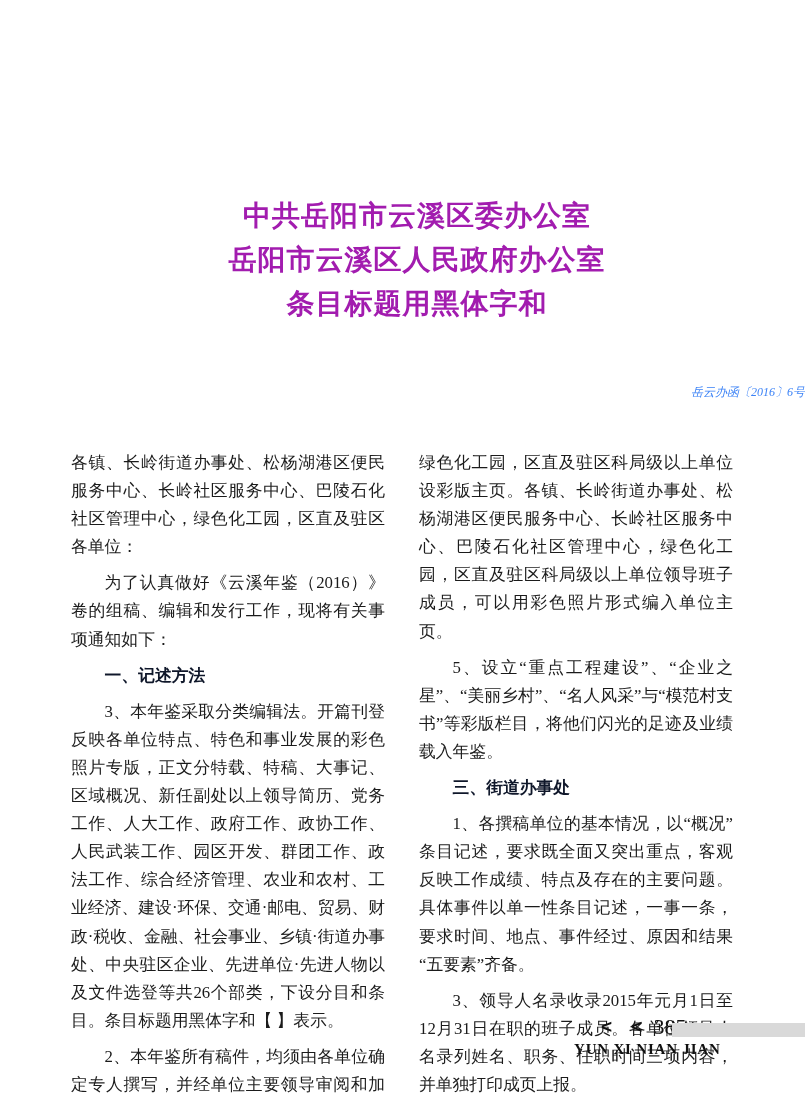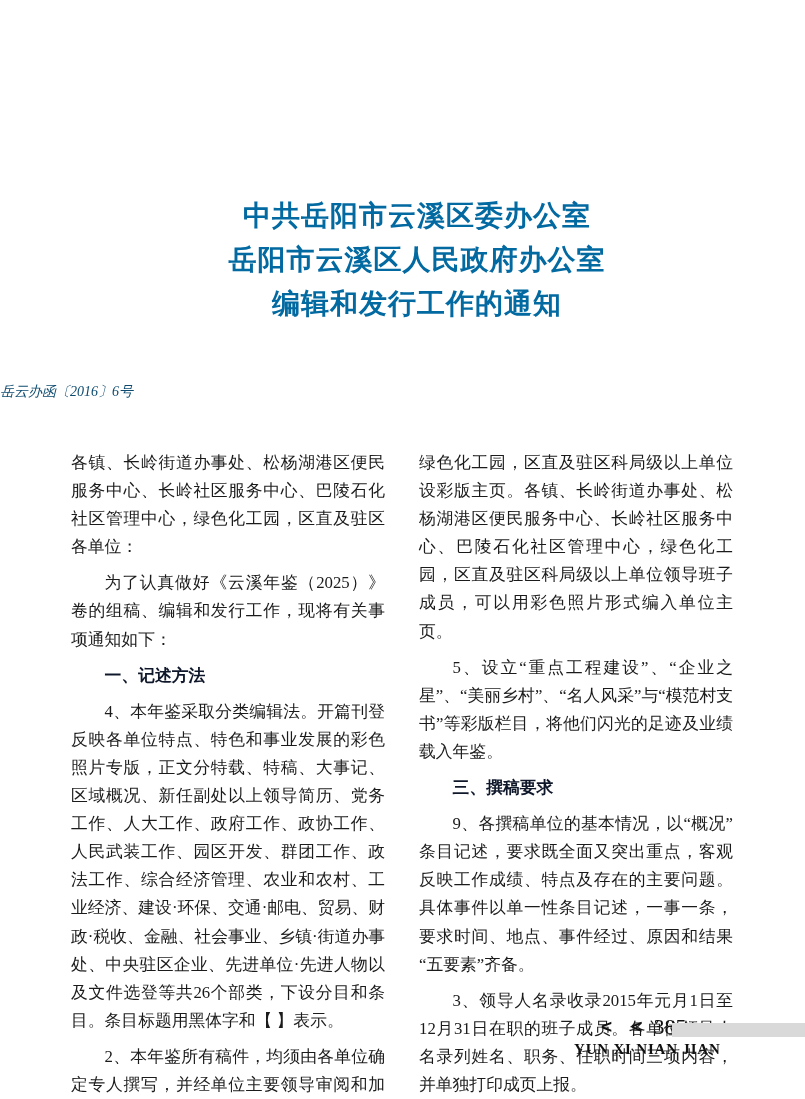--- a/index.html
+++ b/index.html
@@ -23,35 +23,35 @@
     left: 0;
     right: 0;
     text-align: center;
   }
   .title-line {
     font-family: "Liberation Sans", "DejaVu Sans", sans-serif;
     font-weight: 700;
     font-size: 28px;
     line-height: 44px;
     letter-spacing: 1px;
-    color: #0369a1;
+    color: #a21caf;
     padding-left: 29px;
   }
   
   .doc-number {
     position: absolute;
     top: 380px;
     left: 0;
     right: 0;
-    text-align: left;
+    text-align: right;
     font-family: "Liberation Serif", "DejaVu Serif", serif;
     font-style: italic;
-    font-size: 14px;
+    font-size: 12px;
     line-height: 24px;
-    color: #0c4a6e;
+    color: #3b82f6;
   }
   
   .columns {
     position: absolute;
     top: 441px;
     left: 63px;
     width: 679px;
     display: flex;
     gap: 18px;
   }
@@ -124,40 +124,40 @@
   }
 </style>
 </head>
 <body>
 
 <div class="page">
 
   <div class="title-block">
     <div class="title-line">中共岳阳市云溪区委办公室</div>
     <div class="title-line">岳阳市云溪区人民政府办公室</div>
-    <div class="title-line">编辑和发行工作的通知</div>
+    <div class="title-line">条目标题用黑体字和</div>
   </div>
 
   <div class="doc-number">岳云办函〔2016〕6号</div>
 
   <div class="columns">
     <div class="col">
       <p class="para">各镇、长岭街道办事处、松杨湖港区便民服务中心、长岭社区服务中心、巴陵石化社区管理中心，绿色化工园，区直及驻区各单位：</p>
-      <p class="para indent">为了认真做好《云溪年鉴（2025）》卷的组稿、编辑和发行工作，现将有关事项通知如下：</p>
+      <p class="para indent">为了认真做好《云溪年鉴（2016）》卷的组稿、编辑和发行工作，现将有关事项通知如下：</p>
       <p class="heading">一、记述方法</p>
-      <p class="para indent">4、本年鉴采取分类编辑法。开篇刊登反映各单位特点、特色和事业发展的彩色照片专版，正文分特载、特稿、大事记、区域概况、新任副处以上领导简历、党务工作、人大工作、政府工作、政协工作、人民武装工作、园区开发、群团工作、政法工作、综合经济管理、农业和农村、工业经济、建设·环保、交通·邮电、贸易、财政·税收、金融、社会事业、乡镇·街道办事处、中央驻区企业、先进单位·先进人物以及文件选登等共26个部类，下设分目和条目。条目标题用黑体字和【 】表示。</p>
+      <p class="para indent">3、本年鉴采取分类编辑法。开篇刊登反映各单位特点、特色和事业发展的彩色照片专版，正文分特载、特稿、大事记、区域概况、新任副处以上领导简历、党务工作、人大工作、政府工作、政协工作、人民武装工作、园区开发、群团工作、政法工作、综合经济管理、农业和农村、工业经济、建设·环保、交通·邮电、贸易、财政·税收、金融、社会事业、乡镇·街道办事处、中央驻区企业、先进单位·先进人物以及文件选登等共26个部类，下设分目和条目。条目标题用黑体字和【 】表示。</p>
       <p class="para indent">2、本年鉴所有稿件，均须由各单位确定专人撰写，并经单位主要领导审阅和加盖公章后上报。</p>
       <p class="heading">二、记述内容</p>
 
     </div>
     <div class="col">
       <p class="para">绿色化工园，区直及驻区科局级以上单位设彩版主页。各镇、长岭街道办事处、松杨湖港区便民服务中心、长岭社区服务中心、巴陵石化社区管理中心，绿色化工园，区直及驻区科局级以上单位领导班子成员，可以用彩色照片形式编入单位主页。</p>
       <p class="para indent">5、设立“重点工程建设”、“企业之星”、“美丽乡村”、“名人风采”与“模范村支书”等彩版栏目，将他们闪光的足迹及业绩载入年鉴。</p>
-      <p class="heading">三、撰稿要求</p>
-      <p class="para indent">9、各撰稿单位的基本情况，以“概况”条目记述，要求既全面又突出重点，客观反映工作成绩、特点及存在的主要问题。具体事件以单一性条目记述，一事一条，要求时间、地点、事件经过、原因和结果“五要素”齐备。</p>
+      <p class="heading">三、街道办事处</p>
+      <p class="para indent">1、各撰稿单位的基本情况，以“概况”条目记述，要求既全面又突出重点，客观反映工作成绩、特点及存在的主要问题。具体事件以单一性条目记述，一事一条，要求时间、地点、事件经过、原因和结果“五要素”齐备。</p>
       <p class="para indent">3、领导人名录收录2015年元月1日至12月31日在职的班子成员。各单位领导人名录列姓名、职务、任职时间三项内容，并单独打印成页上报。</p>
 
     </div>
   </div>
 
   <div class="footer-row">
     <span class="page-marker">
       <span class="marker-arrows">&lt; &lt;</span>
       <span class="marker-number">385</span>
     </span>

